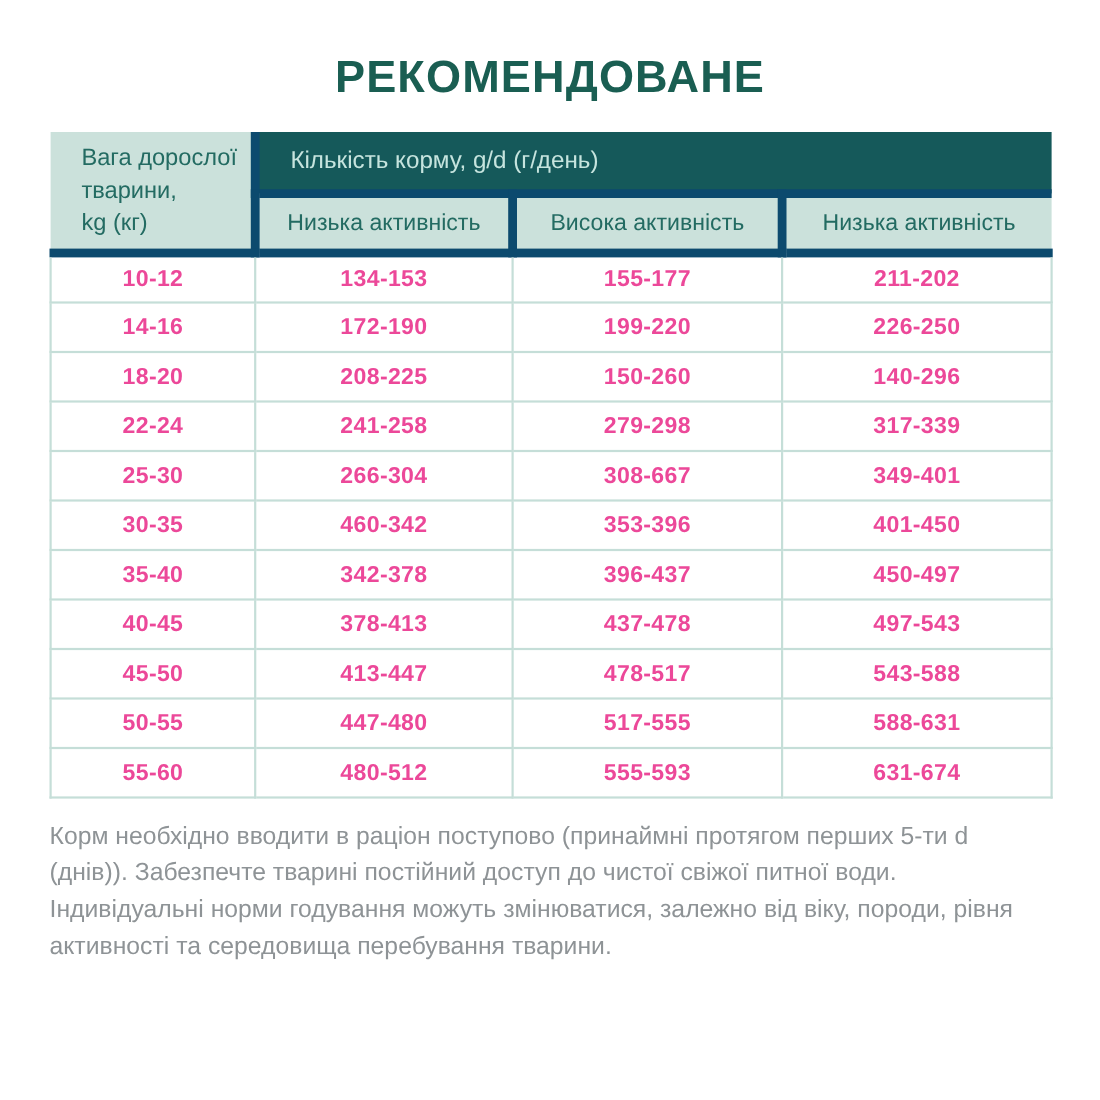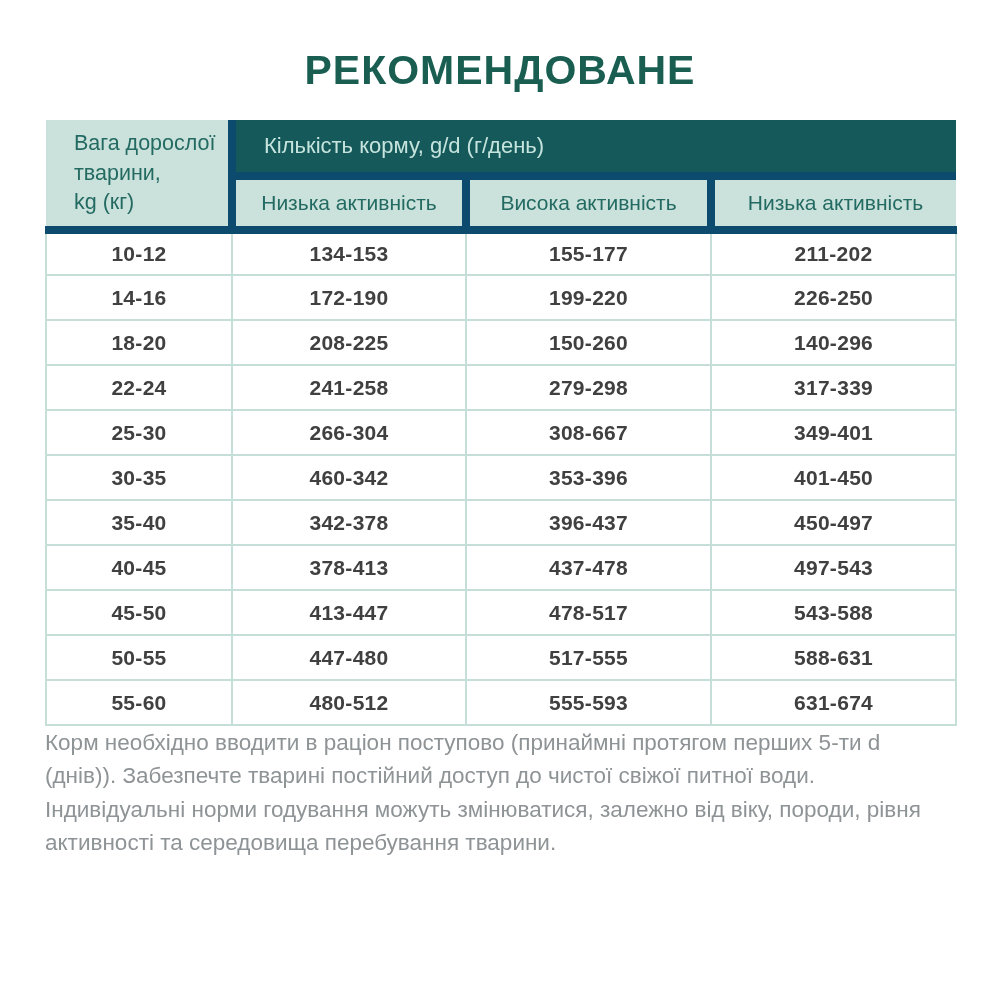--- a/index.html
+++ b/index.html
@@ -71,27 +71,27 @@
   .sub-head:last-child { border-right: none; }
 
   tbody td {
     border: 2px solid #c5ded8;
     background: #ffffff;
     text-align: center;
     vertical-align: middle;
     height: 45px;
     font-size: 21px;
     font-weight: bold;
-    color: #404040;
+    color: #ec4899;
     letter-spacing: 0.3px;
   }
 
   
   .footnote {
-    margin: 0 45px 0 45px;
+    margin: 17px 45px 0 45px;
     width: 905px;
     color: #8e9396;
     font-size: 22.5px;
     line-height: 1.47;
   }
 </style>
 </head>
 <body>
 
 <div class="page">

